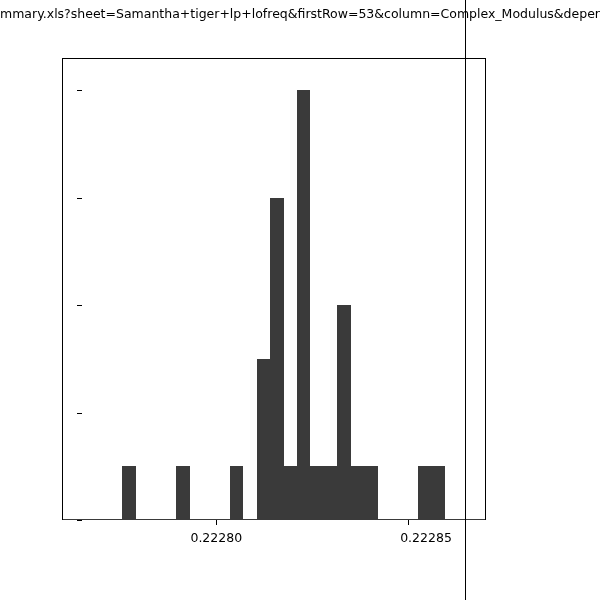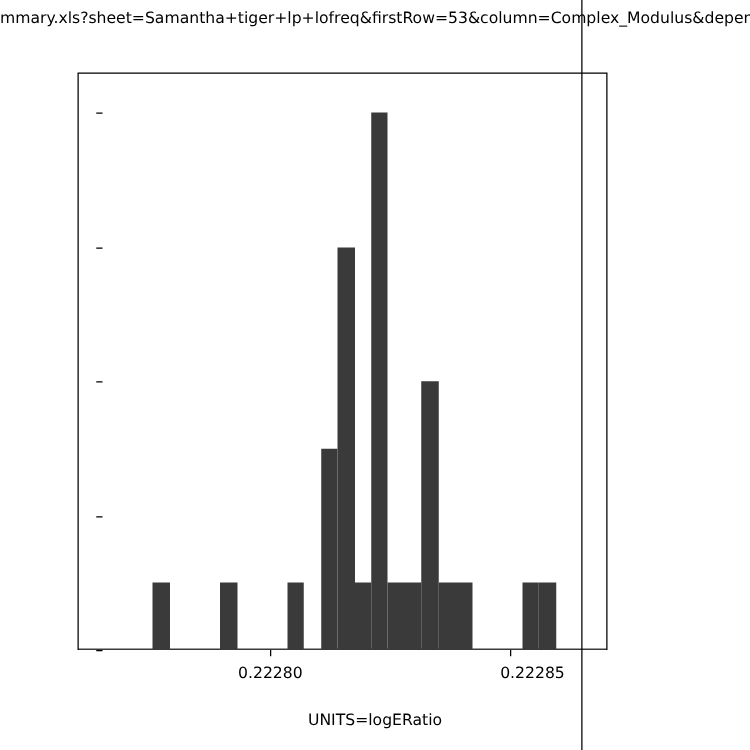--- a/index.html
+++ b/index.html
@@ -155,17 +155,16 @@
       <div class="ytick-mark" style="left: 57px; top: 90.2px;"></div>
       <div class="xtick-mark" style="left: 196.3px; top: 520px;"></div>
       <div class="xtick-mark" style="left: 388.2px; top: 520px;"></div>
     </div>
   <div class="ylabels-layer" id="ylabels-layer"></div>
   <div class="xlabels-layer" id="xlabels-layer">
       <div class="xtick-label" style="left: 156.3px; width: 80px; top: 530px;">0.22280</div>
       <div class="xtick-label" style="left: 366px; width: 80px; top: 530px;">0.22285</div>
     </div>
 
-  <div class="xaxis-title">UNITS=logERatio</div>
 
   <div class="vline" id="cadence-line" style="left: 464.9px;"></div>
 
 </div>
 
 </body></html>

